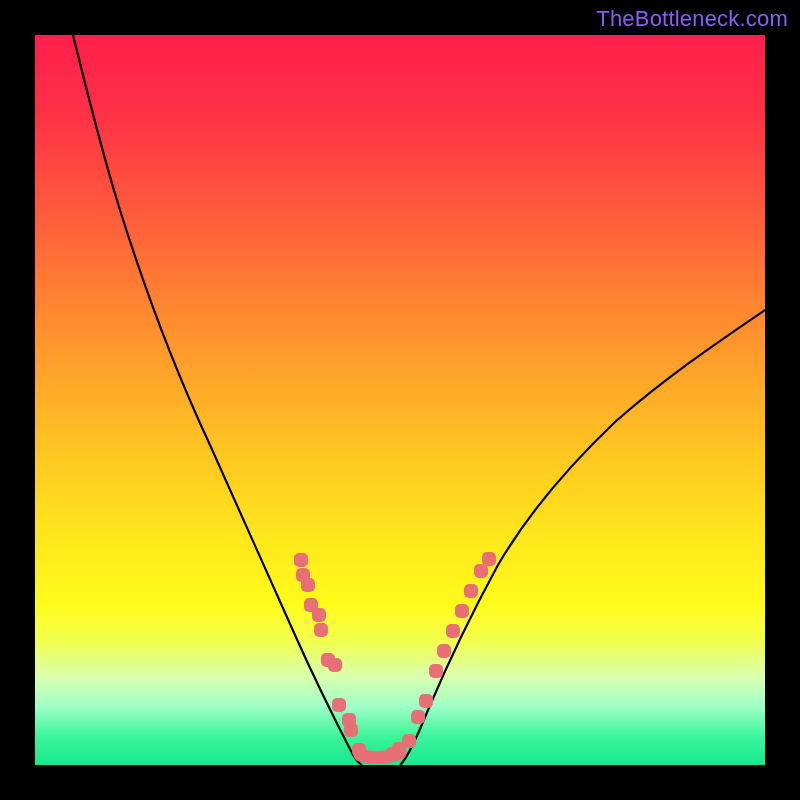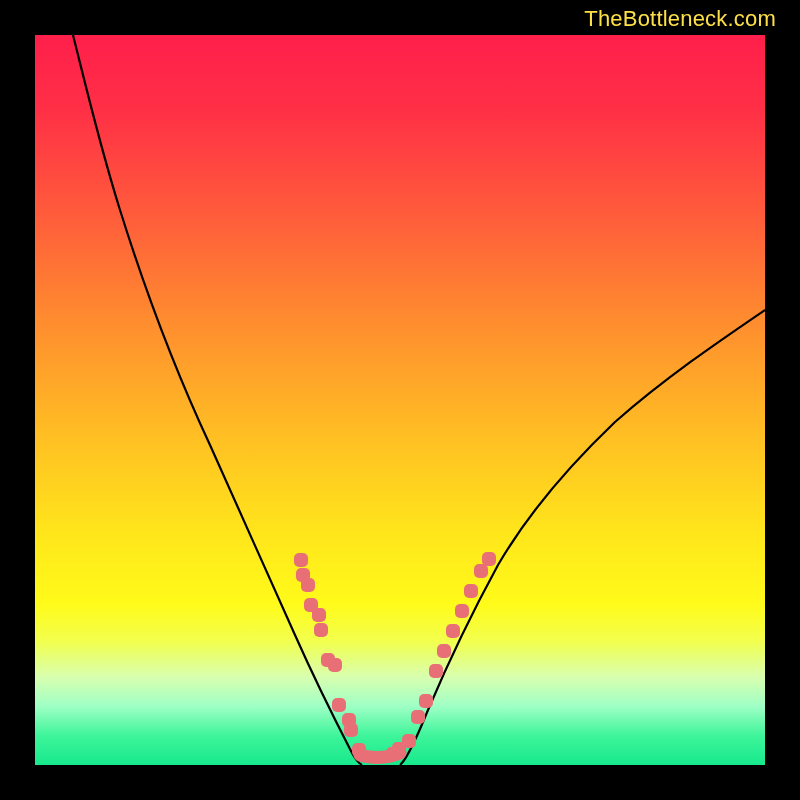--- a/index.html
+++ b/index.html
@@ -12,25 +12,25 @@
   }
   .container {
     position: relative;
     width: 800px;
     height: 800px;
     background: #000;
   }
   .watermark {
     position: absolute;
     top: 6px;
-    right: 24px;
+    right: 12px;
     font-family: Arial, Helvetica, sans-serif;
     font-size: 22px;
     font-weight: 500;
-    color: #fde047;
+    color: #8b5cf6;
     letter-spacing: 0.2px;
     z-index: 10;
   }
   .plot-area {
     position: absolute;
     left: 35px;
     top: 35px;
     width: 730px;
     height: 730px;
     background: linear-gradient(

